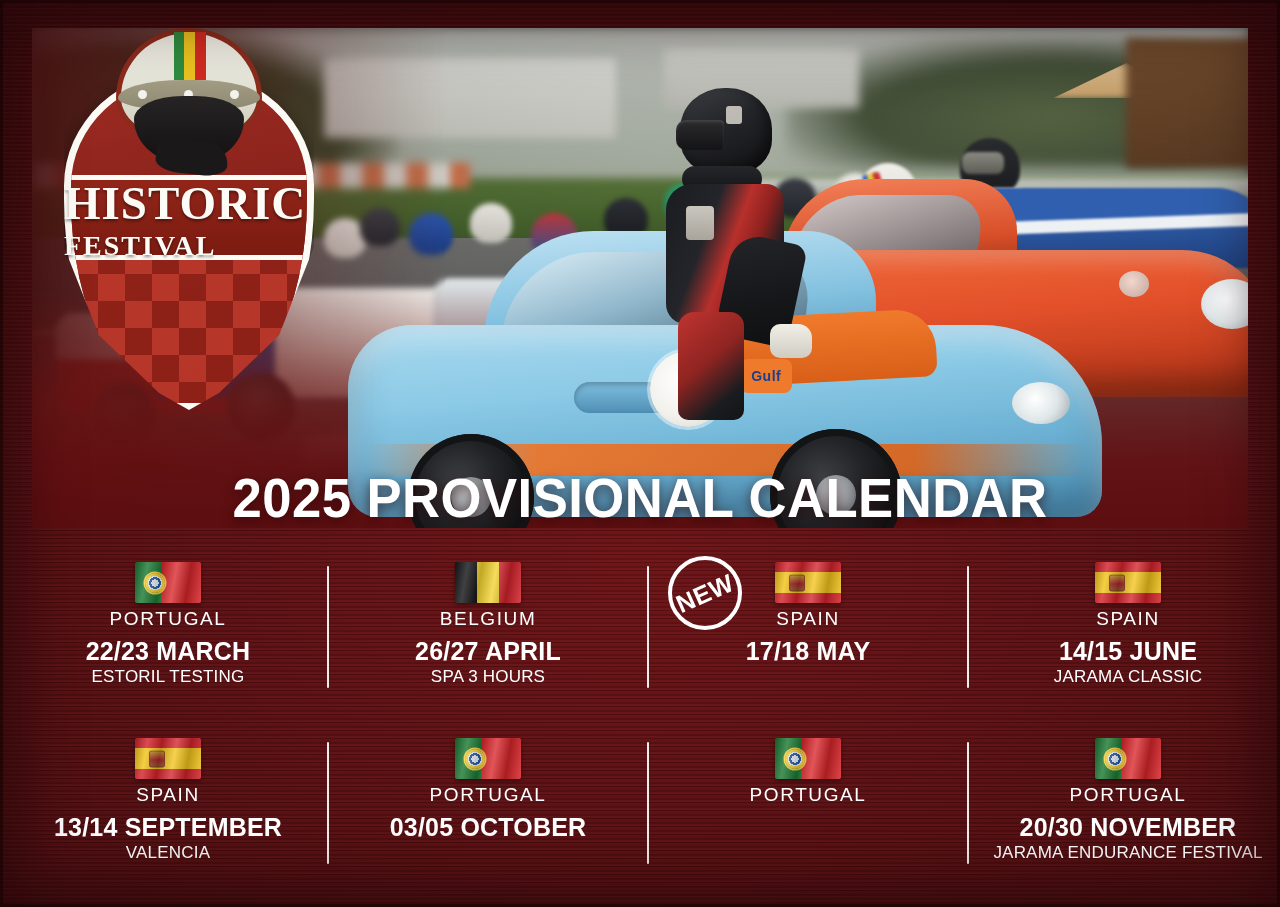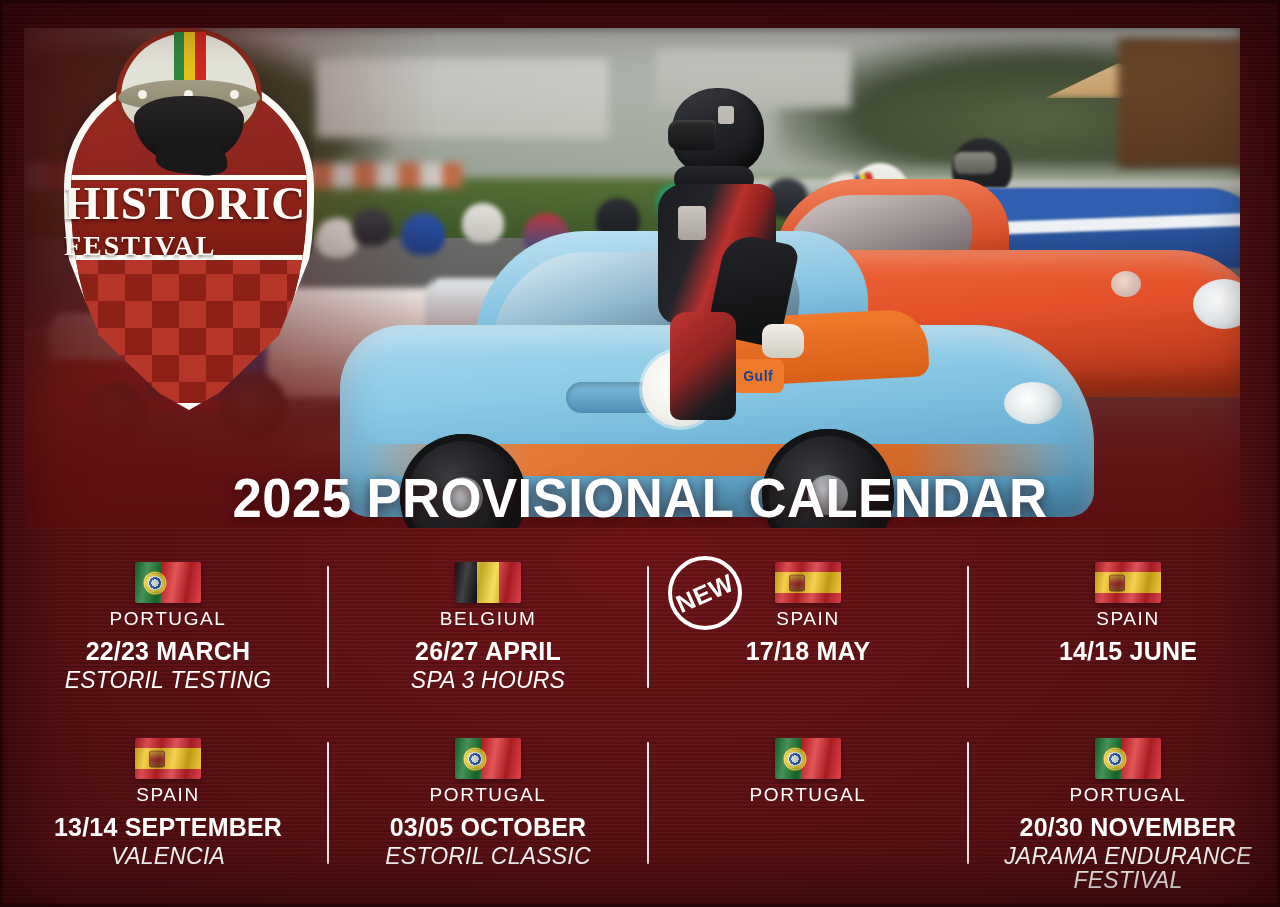--- a/index.html
+++ b/index.html
@@ -41,21 +41,21 @@
     pointer-events: none;
     box-shadow:
       inset 0 0 0 3px rgba(20,2,4,0.55),
       inset 0 0 60px 18px rgba(25,3,5,0.55);
     z-index: 60;
   }
 
   
   .hero {
     position: absolute;
-    left: 24px;
+    left: 32px;
     top: 28px;
     width: 1216px;
     height: 500px;
     overflow: hidden;
     z-index: 2;
   }
 
   .photo {
     position: absolute;
     inset: 0;
@@ -563,23 +563,22 @@
     font-size:19px; font-weight:400; letter-spacing:1.6px;
     margin-bottom:7px;
     font-family:"Liberation Sans", sans-serif;
   }
   .dates {
     font-size:25px; font-weight:700; letter-spacing:0.2px;
     margin-bottom:2px;
     font-family:"Liberation Sans", sans-serif;
   }
   .event {
-    font-size:23px; font-weight:400; letter-spacing:0.2px; line-height:1.05;
+    font-size:17px; font-weight:400; letter-spacing:0.2px; line-height:1.05;
     font-family:"Liberation Sans", sans-serif;
-    font-style:italic;
   }
 
   
   .new-badge {
     position:absolute; left:20px; top:8px;
     width:74px; height:74px; border-radius:50%;
     border: 4px solid #ffffff;
     display:flex; align-items:center; justify-content:center;
     z-index:8;
   }
@@ -744,37 +743,37 @@
         </div>
         <div class="flag flag-es"></div>
         <div class="country">SPAIN</div>
         <div class="dates">17/18 MAY</div>
       </div>
 
       <div class="cell cell-rel">
         <div class="flag flag-es"></div>
         <div class="country">SPAIN</div>
         <div class="dates">14/15 JUNE</div>
+        <div class="event">JARAMA CLASSIC</div>
       </div>
     </div>
 
     <div class="cal-row">
 
       <div class="cell cell-rel">
         <div class="flag flag-es"></div>
         <div class="country">SPAIN</div>
         <div class="dates">13/14 SEPTEMBER</div>
         <div class="event">VALENCIA</div>
       </div>
 
       <div class="cell cell-rel">
         <div class="flag flag-pt"></div>
         <div class="country">PORTUGAL</div>
         <div class="dates">03/05 OCTOBER</div>
-        <div class="event">ESTORIL CLASSIC</div>
       </div>
 
       <div class="cell cell-rel">
         <div class="flag flag-pt"></div>
         <div class="country">PORTUGAL</div>
       </div>
 
       <div class="cell cell-rel">
         <div class="flag flag-pt"></div>
         <div class="country">PORTUGAL</div>

